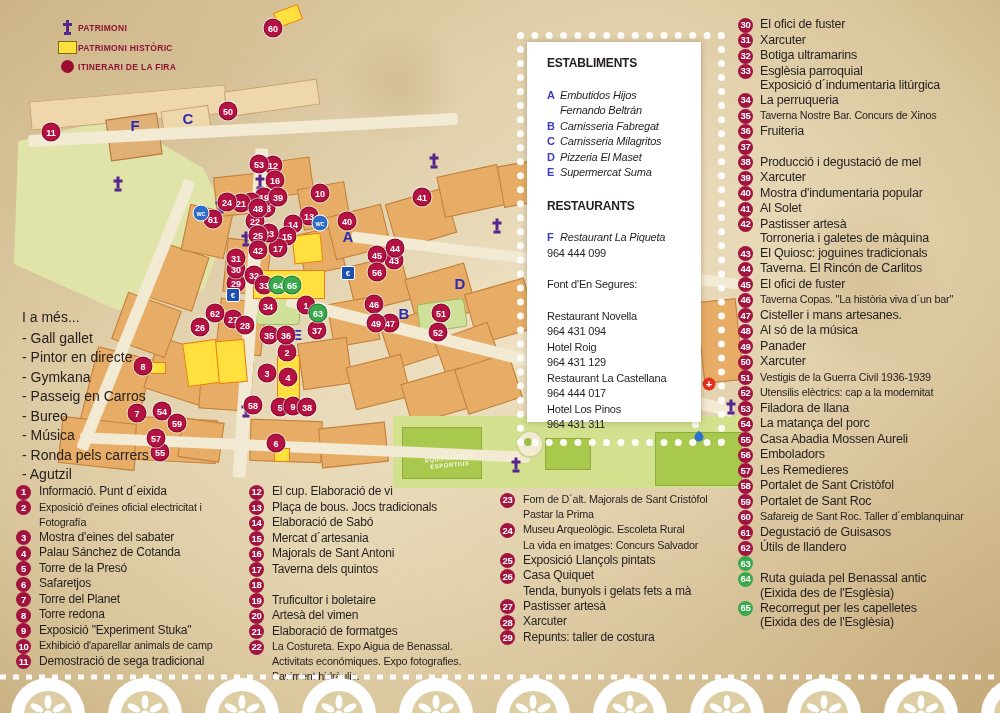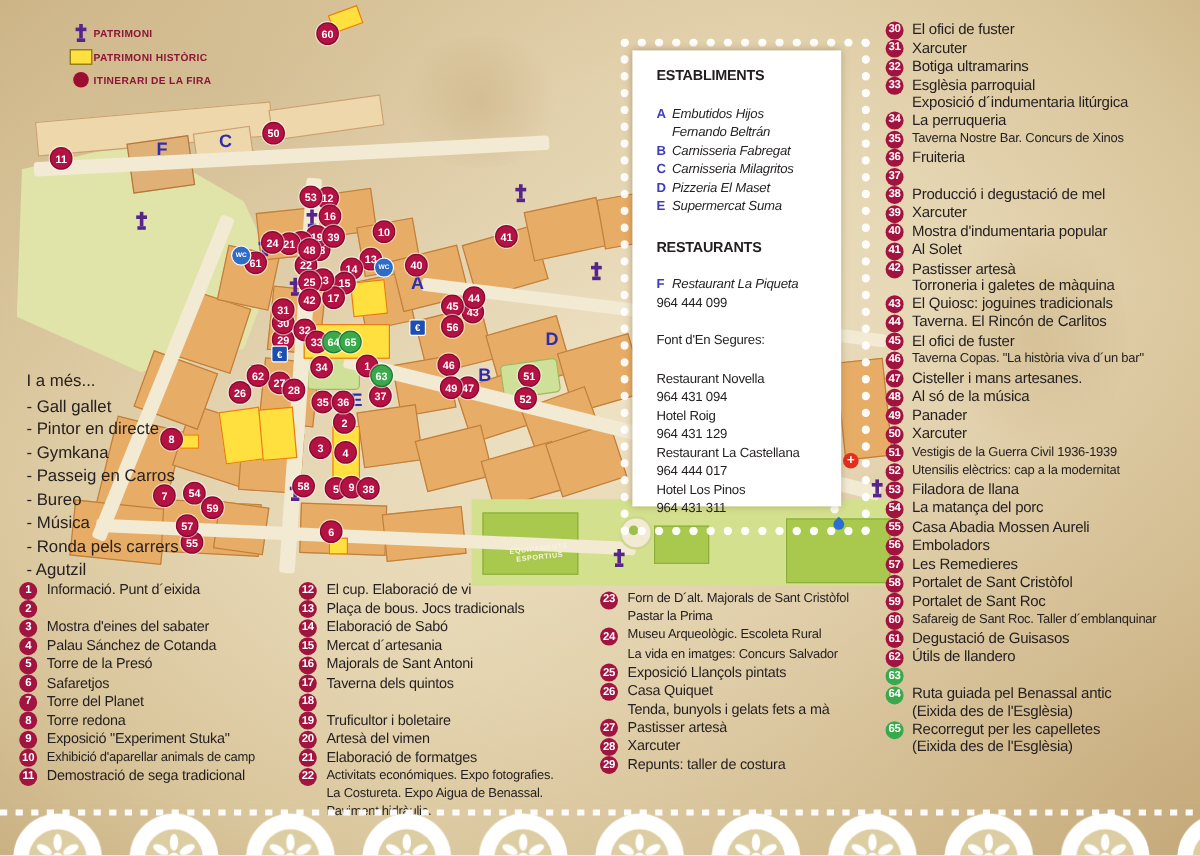--- a/index.html
+++ b/index.html
@@ -393,20 +393,24 @@
 
   <div class="numlist" id="list-col1">
       <div class="row">
         <span class="badge">1</span>
         <span class="txt">
           <span class="ln">Informació. Punt d´eixida</span>
         </span>
       </div>
       <div class="row s1">
         <span class="badge">2</span>
+        <span class="txt">
+          <span class="ln">Exposició d'eines oficial electricitat i</span>
+          <span class="ln">Fotografía</span>
+        </span>
       </div>
       <div class="row">
         <span class="badge">3</span>
         <span class="txt">
           <span class="ln">Mostra d'eines del sabater</span>
         </span>
       </div>
       <div class="row">
         <span class="badge">4</span>
         <span class="txt">
@@ -510,22 +514,22 @@
       </div>
       <div class="row">
         <span class="badge">21</span>
         <span class="txt">
           <span class="ln">Elaboració de formatges</span>
         </span>
       </div>
       <div class="row s1">
         <span class="badge">22</span>
         <span class="txt">
+          <span class="ln">La Costureta. Expo Aigua de Benassal.</span>
           <span class="ln">Activitats económiques. Expo fotografies.</span>
-          <span class="ln">La Costureta. Expo Aigua de Benassal.</span>
           <span class="ln">Paviment hidràulic.</span>
         </span>
       </div>
     </div>
   <div class="numlist" id="list-col3">
       <div class="row s1">
         <span class="badge">23</span>
         <span class="txt">
           <span class="ln">Forn de D´alt. Majorals de Sant Cristòfol</span>
           <span class="ln">Pastar la Prima</span>

